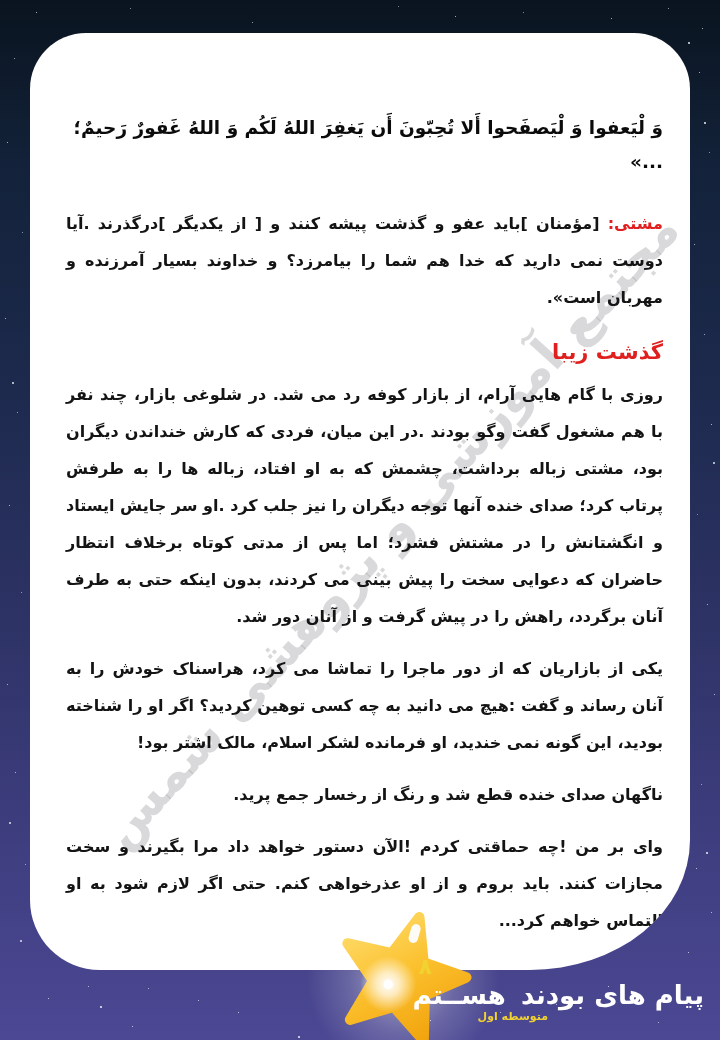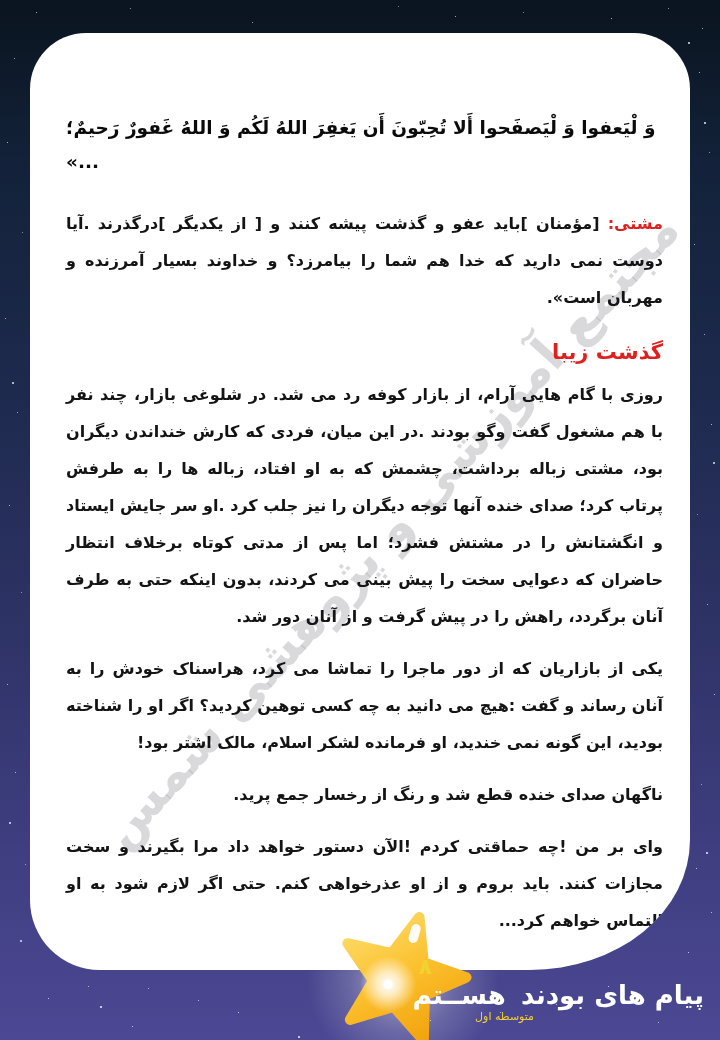--- a/index.html
+++ b/index.html
@@ -40,21 +40,21 @@
     text-align:center;white-space:nowrap;direction:rtl;
     font-size:50px;font-weight:bold;color:rgba(145,145,150,0.34);
     pointer-events:none;
   }
   .content{
     position:relative;z-index:2;direction:rtl;
     padding:78px 27px 0 36px;
     color:#141414;
   }
   .verse{
-    margin:0 0 26px;text-align:left;
+    margin:0 0 26px;text-align:right;
     font-size:18.5px;font-weight:bold;line-height:34px;color:#0b0b0b;
   }
   .para{
     margin:0 0 15px;text-align:justify;
     font-size:16px;font-weight:bold;line-height:37px;
   }
   .red{color:#e01f1f;}
   .heading{
     margin:24px 0 12px;font-size:21px;font-weight:bold;color:#e01f1f;
   }
@@ -68,22 +68,22 @@
   .logo-text{
     position:absolute;right:16px;top:980px;z-index:5;direction:rtl;white-space:nowrap;
     color:#ffffff;font-size:26px;font-weight:bold;letter-spacing:0.5px;
   }
   .grade{position:relative;display:inline-block;margin-right:6px;}
   .g8{
     position:absolute;top:-23px;left:6px;
     color:#f2d230;font-size:22px;font-weight:bold;line-height:20px;
   }
   .logo-level{
-    position:absolute;right:186px;top:1010px;z-index:5;direction:rtl;
-    color:#f2d230;font-size:11px;font-weight:normal;letter-spacing:1px;
+    position:absolute;right:172px;top:1010px;z-index:5;direction:rtl;
+    color:#f2d230;font-size:11px;font-weight:bold;letter-spacing:1px;
   }
 </style>
 </head>
 <body>
 
 <div class="bg">
   <div class="stars s1"></div>
   <div class="stars s2"></div>
 </div>
 

